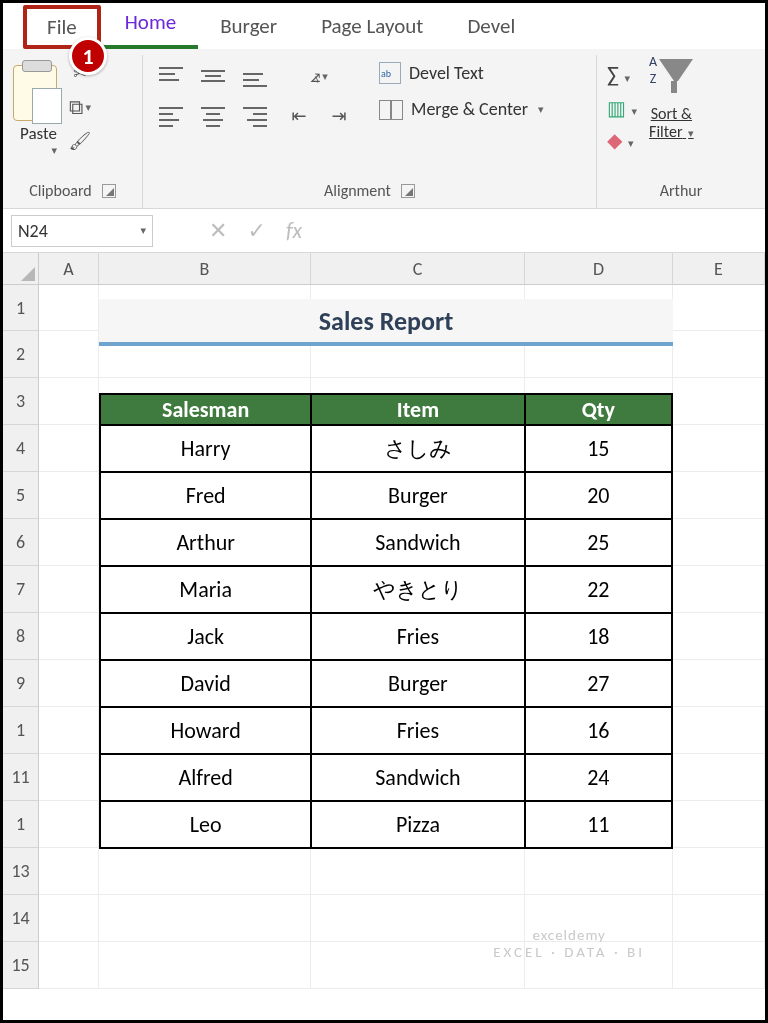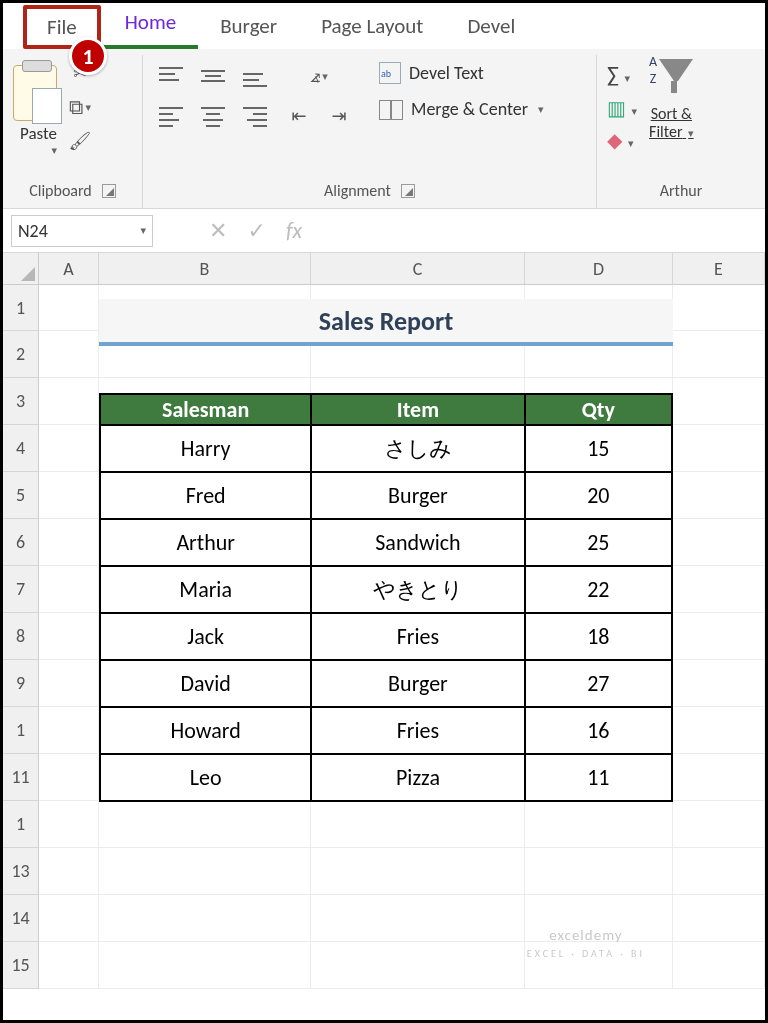--- a/index.html
+++ b/index.html
@@ -238,21 +238,21 @@
   }
   .tbl th:nth-child(1),.tbl td:nth-child(1){width:212px}
   .tbl th:nth-child(2),.tbl td:nth-child(2){width:214px}
   .tbl th:nth-child(3),.tbl td:nth-child(3){width:148px}
 
   .watermark{
     position:absolute; right:120px; bottom:60px;
     font-size:15px; color:#c9c9c9; letter-spacing:1px;
     text-align:center; line-height:1.1;
   }
-  .watermark small{font-size:10px; letter-spacing:3px;}
+  .watermark small{font-size:15px; letter-spacing:3px;}
 </style>
 </head>
 <body>
 
 <div class="tabs">
   <div class="tab file">File</div>
   <div class="tab active">Home</div>
   <div class="tab">Burger</div>
   <div class="tab">Page Layout</div>
   <div class="tab">Devel</div>
@@ -569,20 +569,25 @@
             <td>David</td>
             <td>Burger</td>
             <td>27</td>
           </tr>
           <tr>
             <td>Howard</td>
             <td>Fries</td>
             <td>16</td>
           </tr>
           <tr>
+            <td>Alfred</td>
+            <td>Sandwich</td>
+            <td>24</td>
+          </tr>
+          <tr>
             <td>Leo</td>
             <td>Pizza</td>
             <td>11</td>
           </tr>
         </tbody>
     </table>
 
     <div class="watermark">
       <span>exceldemy</span><br>
       <small>EXCEL · DATA · BI</small>

